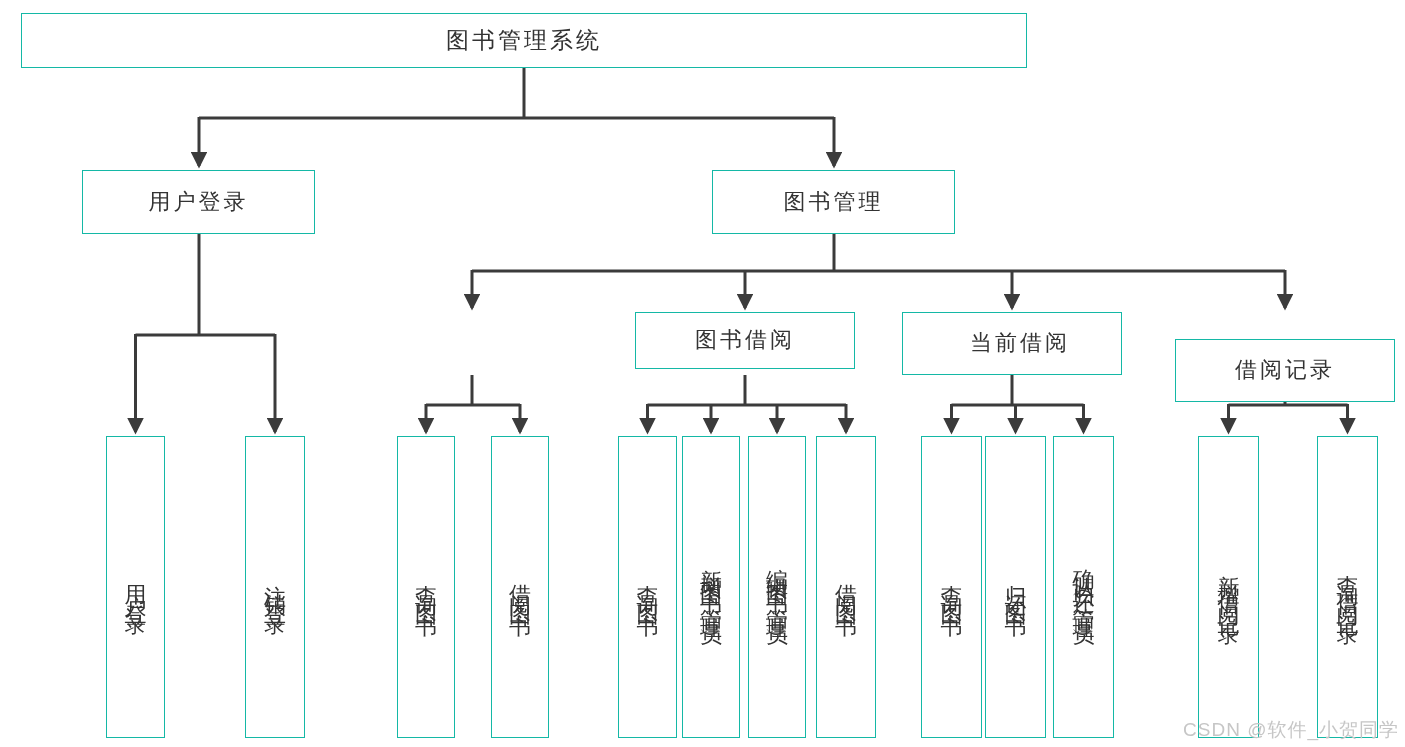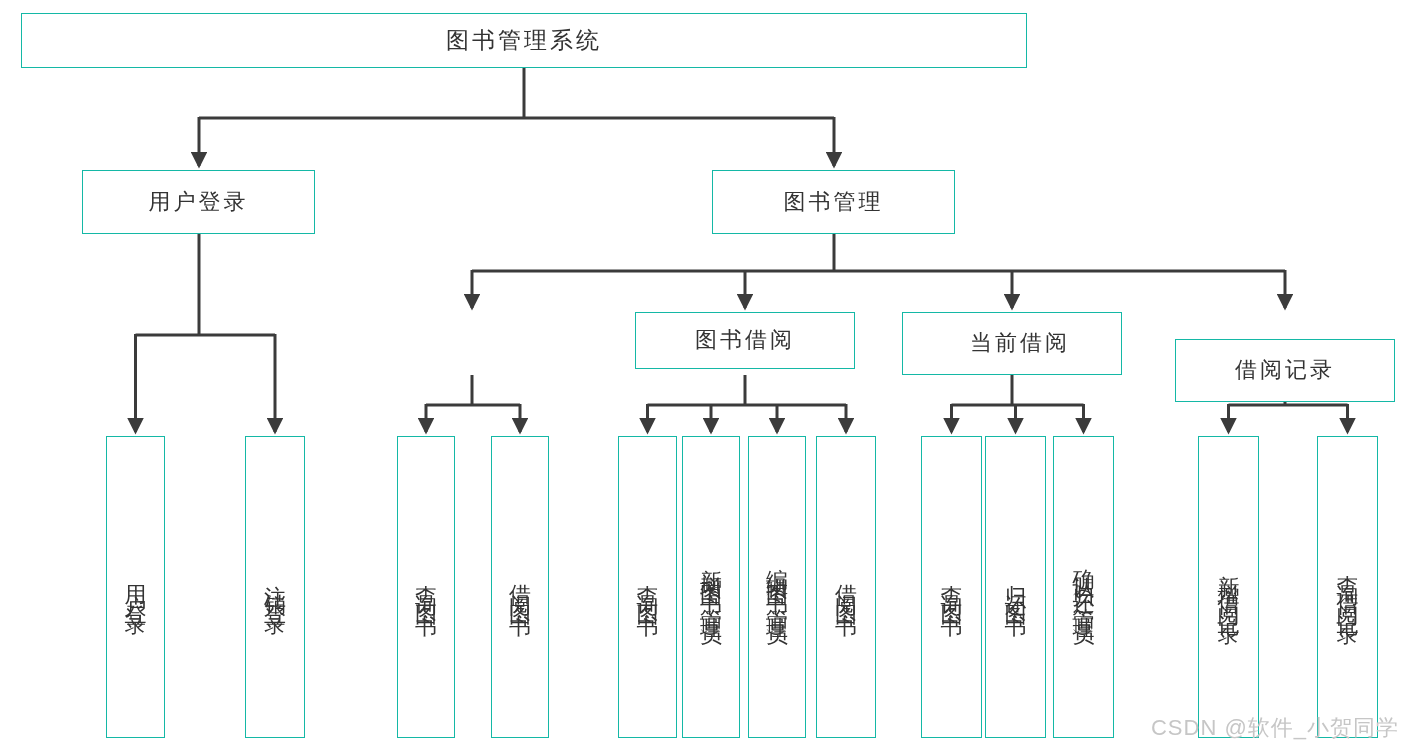--- a/index.html
+++ b/index.html
@@ -37,21 +37,21 @@
   .node .vtext {
     writing-mode: vertical-rl;
     text-orientation: mixed;
     letter-spacing: 10px;
     line-height: 1;
   }
   .watermark {
     position: absolute;
     right: 6px;
     bottom: 4px;
-    font-size: 22px;
+    font-size: 19px;
     letter-spacing: 1px;
     color: #c6c6c6;
     z-index: 3;
     white-space: nowrap;
   }
 </style>
 </head>
 <body>
 
 <div class="canvas">

